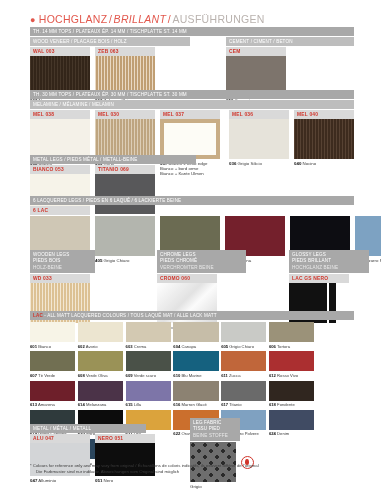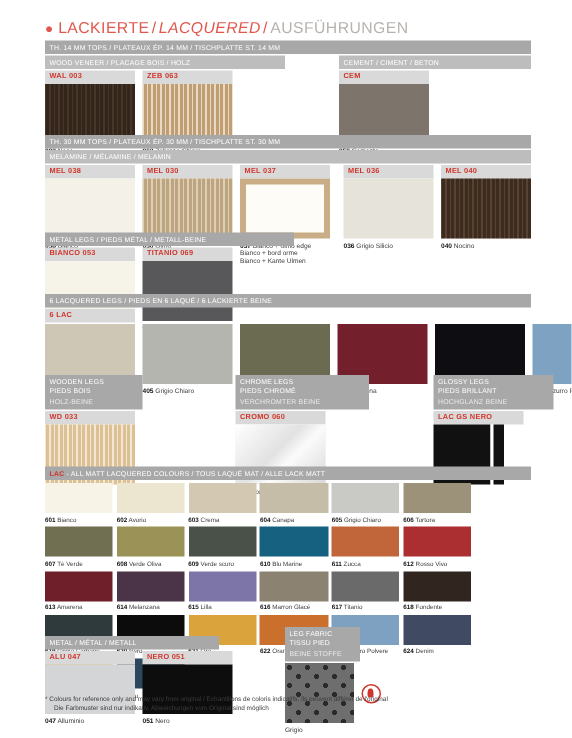--- a/index.html
+++ b/index.html
@@ -92,21 +92,21 @@
   .gsnero .a{width:38px;height:40px;background:#111111;}
   .gsnero .gap{width:2px;height:40px;background:#ffffff;}
   .gsnero .b{width:7px;height:40px;background:#111111;}
 </style>
 </head>
 <body>
 
 <div class="page">
 
   <div class="title">
-    <span class="bullet">●</span><span class="w1">LACKIERTE</span><span class="sep">/</span><span class="w2">LACQUERED</span><span class="sep">/</span><span class="w3">AUSFÜHRUNGEN</span>
+    <span class="bullet">●</span><span class="w1">HOCHGLANZ</span><span class="sep">/</span><span class="w2">BRILLANT</span><span class="sep">/</span><span class="w3">AUSFÜHRUNGEN</span>
   </div>
 
   <div class="sect" style="left:30px;top:27px;width:324px;">
     <div class="barmain" style="width:318px;">TH. 14 MM TOPS / PLATEAUX ÉP. 14 MM / TISCHPLATTE ST. 14 MM</div>
     <div class="hdrrow" style="margin-top:1px;">
       <div>
         <div class="barsub" style="width:154px;">WOOD VENEER / PLACAGE BOIS / HOLZ</div>
         <div class="swrow" style="margin-top:1px;">
           <div class="swcol">
             <div class="code" style="width:54px;">WAL 003</div>

